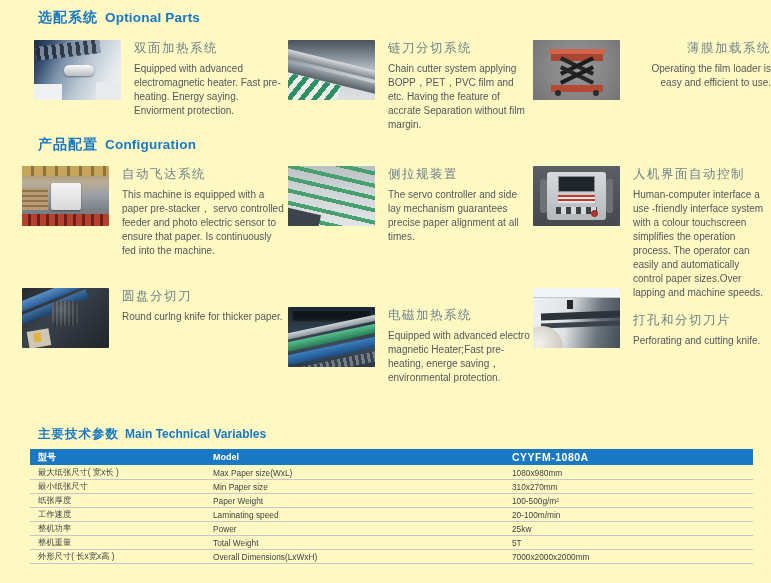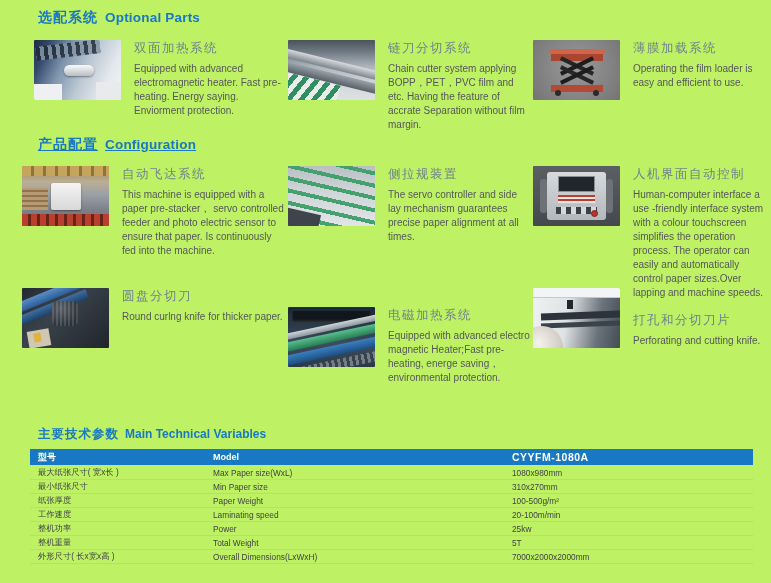--- a/index.html
+++ b/index.html
@@ -5,21 +5,21 @@
   :root{
     --accent:#1878c3;
     --item-title:#70838c;
     --desc:#54575b;
     --table-text:#3f4245;
     --rule:#c4c7c9;
   }
   *{margin:0;padding:0;box-sizing:border-box;}
   html,body{background:#fff;}
   body{font-family:"Liberation Sans","DejaVu Sans",sans-serif;}
-  .page{position:relative;width:771px;height:583px;background:#bef264;overflow:hidden;}
+  .page{position:relative;width:771px;height:583px;background:#fef9c3;overflow:hidden;}
 
   .sec-head{position:absolute;left:38px;color:var(--accent);font-weight:bold;white-space:nowrap;}
   .sec-head .zh{font-size:14px;letter-spacing:1px;}
   .sec-head .en{font-size:13.5px;margin-left:7px;letter-spacing:.2px;}
 
   .item{position:absolute;display:flex;gap:13px;align-items:flex-start;}
   .photo{position:relative;width:87px;height:60px;flex:0 0 87px;overflow:hidden;border-radius:1px;}
   .photo div{position:absolute;}
   .it-text{flex:1;min-width:0;}
   .it-title{font-size:12.5px;color:var(--item-title);letter-spacing:1.5px;margin-bottom:5px;white-space:nowrap;}
@@ -157,39 +157,39 @@
       <div class="rol1"></div>
       <div class="rol2"></div>
       <div class="belt"></div>
     </div>
     <div class="it-text">
       <div class="it-title">链刀分切系统</div>
       <div class="it-desc">Chain cutter system applying BOPP，PET，PVC film and etc. Having the feature of accrate Separation without film margin.</div>
     </div>
   </div>
 
-  <div class="item" style="left:533px;top:40px;width:238px;">
+  <div class="item" style="left:533px;top:40px;width:238px;text-align:right;">
     <div class="photo p3">
       <div class="topface"></div>
       <div class="front"></div>
       <div class="x1"></div>
       <div class="x2"></div>
       <div class="x3"></div>
       <div class="x4"></div>
       <div class="base"></div>
       <div class="w1"></div>
       <div class="w2"></div>
     </div>
     <div class="it-text">
       <div class="it-title">薄膜加载系统</div>
       <div class="it-desc">Operating the film loader is easy and efficient to use.</div>
     </div>
   </div>
 
-  <div class="sec-head" style="top:135px;text-decoration:underline;">
+  <div class="sec-head" style="top:135px;">
     <span class="zh">产品配置</span><span class="en">Configuration</span>
   </div>
 
   <div class="item" style="left:22px;top:166px;width:262px;">
     <div class="photo p4">
       <div class="topbar"></div>
       <div class="stackL"></div>
       <div class="stackR"></div>
       <div class="box"></div>
       <div class="red"></div>

